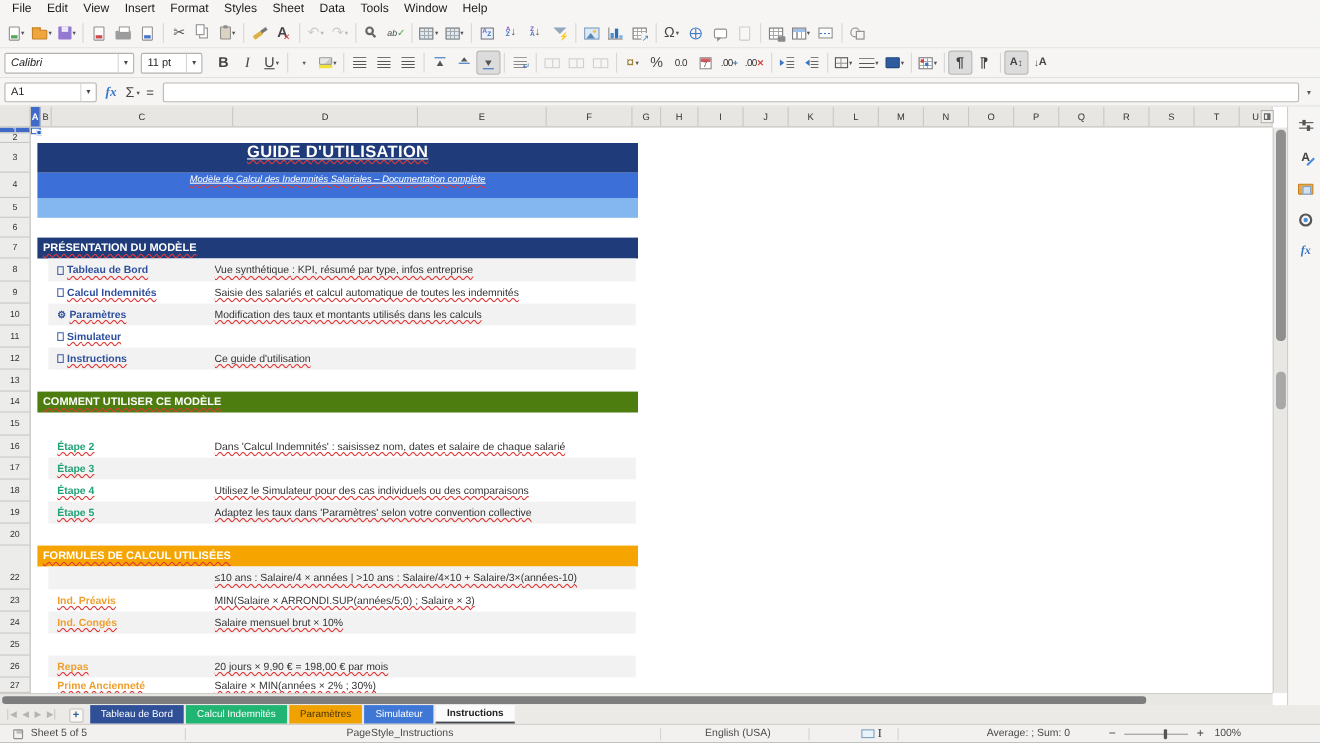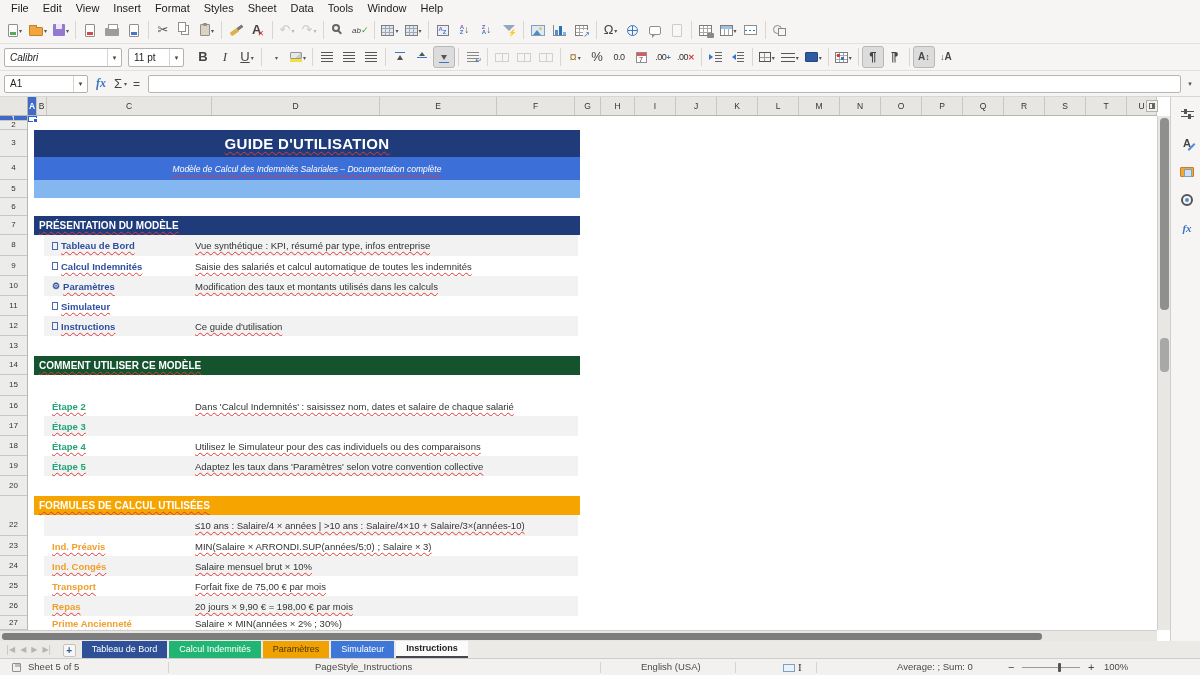--- a/index.html
+++ b/index.html
@@ -126,21 +126,21 @@
   .ch{height:19px;border-right:1px solid #c9c7c3;font-size:8.5px;color:#333;text-align:center;line-height:18px;flex:0 0 auto;overflow:hidden;}
   .ch.sel{background:#3f6ac8;color:#fff;font-weight:bold;}
   .rowheaders{position:absolute;left:0;top:19px;width:28px;height:514px;background:#ececea;border-right:1px solid #b9b6b2;overflow:hidden;}
   .rh{border-bottom:1px solid #c9c7c3;font-size:8px;color:#333;text-align:center;overflow:hidden;}
   .rh.sel{background:#3f6ac8;color:#fff;}
   .cells{position:absolute;left:28px;top:19px;width:1129px;height:514px;background:#fff;overflow:hidden;}
 
   .selcell{position:absolute;left:0;top:0;width:9px;height:6px;border:1px solid #2a62c9;background:transparent;}
   .selcell::after{content:"";position:absolute;right:-2px;bottom:-2px;width:3px;height:3px;background:#2a62c9;border:1px solid #fff;}
 
-  .block{position:absolute;left:6px;width:546px;display:flex;align-items:center;justify-content:center;}
+  .block{position:absolute;left:6px;width:546px;display:flex;justify-content:center;text-decoration:underline;}
   .block.title{color:#fff;font-weight:bold;font-size:15px;letter-spacing:.3px;}
   .block.subtitle{color:#fff;font-style:italic;font-size:8.5px;}
   .sec-hdr{position:absolute;left:6px;width:546px;color:#fff;font-weight:bold;font-size:10px;display:flex;align-items:center;padding-left:5px;}
   .sec-row{position:absolute;left:16px;width:534px;}
   .row-label{position:absolute;left:8px;top:0;bottom:0;display:flex;align-items:center;gap:3px;font-weight:bold;font-size:9.5px;}
   .row-desc{position:absolute;left:151px;top:0;bottom:0;right:2px;display:flex;align-items:center;font-size:9.5px;color:#333;white-space:nowrap;overflow:hidden;}
   .sp{text-decoration:underline;text-decoration-style:wavy;text-decoration-color:#e03a3a;text-decoration-thickness:1px;text-underline-offset:2px;}
   .tofu{display:inline-block;width:6px;height:8px;border:1px solid currentColor;opacity:.85;flex:0 0 auto;}
   .gear{font-size:9px;line-height:9px;}
 
@@ -664,21 +664,21 @@
         </div>
         <div class="sec-row" style="top: 200px; height: 20px; background: rgb(242, 242, 242);">
           <span class="row-label" style="color: rgb(45, 79, 158);">
             <span class="tofu"></span>
             <span class="sp">Instructions</span>
           </span>
           <span class="row-desc">
             <span class="sp">Ce guide d'utilisation</span>
           </span>
         </div>
-        <div class="sec-hdr" style="top: 240px; height: 19px; background: #14532d;">
+        <div class="sec-hdr" style="top: 240px; height: 19px; background: #4d7c0f;">
           <span class="sp">COMMENT UTILISER CE MODÈLE</span>
         </div>
         <div class="sec-row" style="top: 280px; height: 20px; background: rgb(255, 255, 255);">
           <span class="row-label" style="color: rgb(33, 163, 119);">
             <span class="sp">Étape 2</span>
           </span>
           <span class="row-desc">
             <span class="sp">Dans 'Calcul Indemnités' : saisissez nom, dates et salaire de chaque salarié</span>
           </span>
         </div>
@@ -721,28 +721,20 @@
           <span class="row-desc">
             <span class="sp">MIN(Salaire × ARRONDI.SUP(années/5;0) ; Salaire × 3)</span>
           </span>
         </div>
         <div class="sec-row" style="top: 440px; height: 20px; background: rgb(242, 242, 242);">
           <span class="row-label" style="color: rgb(239, 159, 45);">
             <span class="sp">Ind. Congés</span>
           </span>
           <span class="row-desc">
             <span class="sp">Salaire mensuel brut × 10%</span>
-          </span>
-        </div>
-        <div class="sec-row" style="top: 460px; height: 20px; background: rgb(255, 255, 255);">
-          <span class="row-label" style="color: rgb(239, 159, 45);">
-            <span class="sp">Transport</span>
-          </span>
-          <span class="row-desc">
-            <span class="sp">Forfait fixe de 75,00 € par mois</span>
           </span>
         </div>
         <div class="sec-row" style="top: 480px; height: 20px; background: rgb(242, 242, 242);">
           <span class="row-label" style="color: rgb(239, 159, 45);">
             <span class="sp">Repas</span>
           </span>
           <span class="row-desc">
             <span class="sp">20 jours × 9,90 € = 198,00 € par mois</span>
           </span>
         </div>

